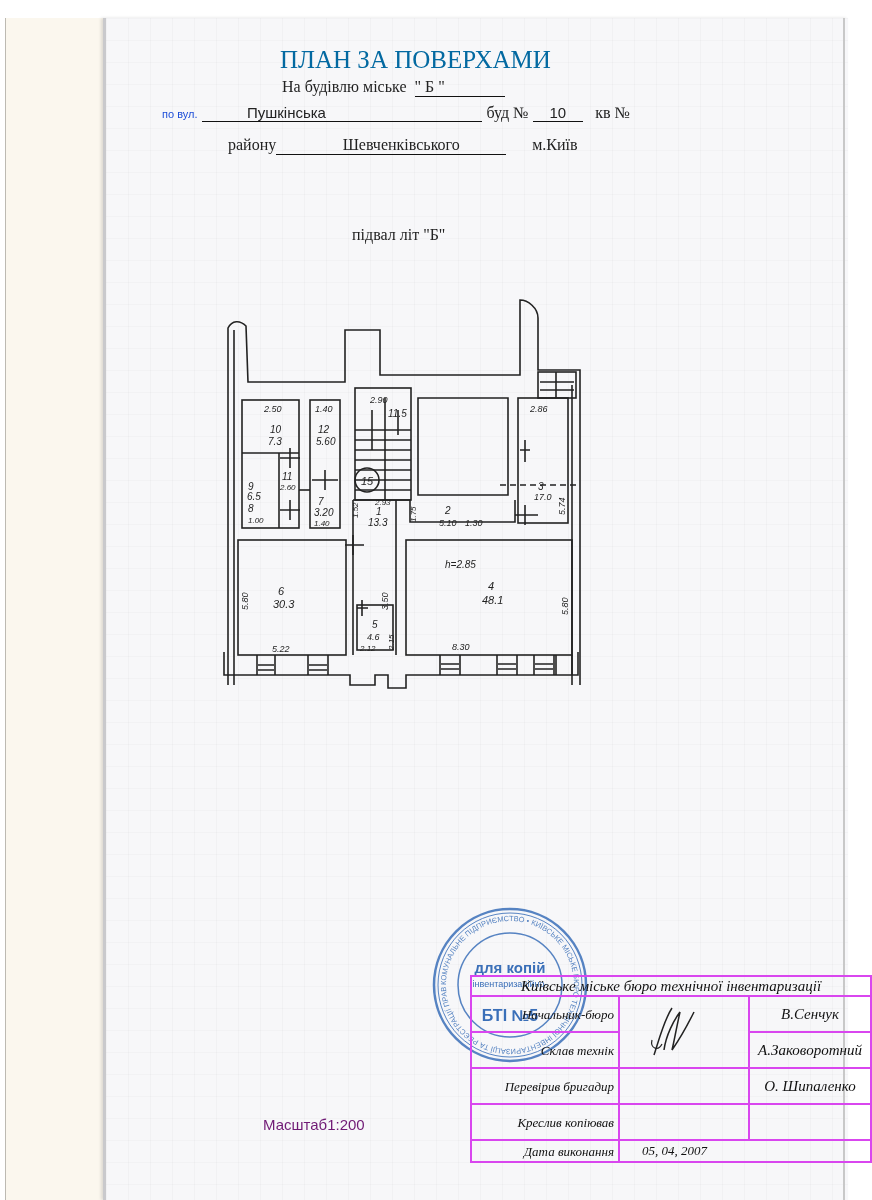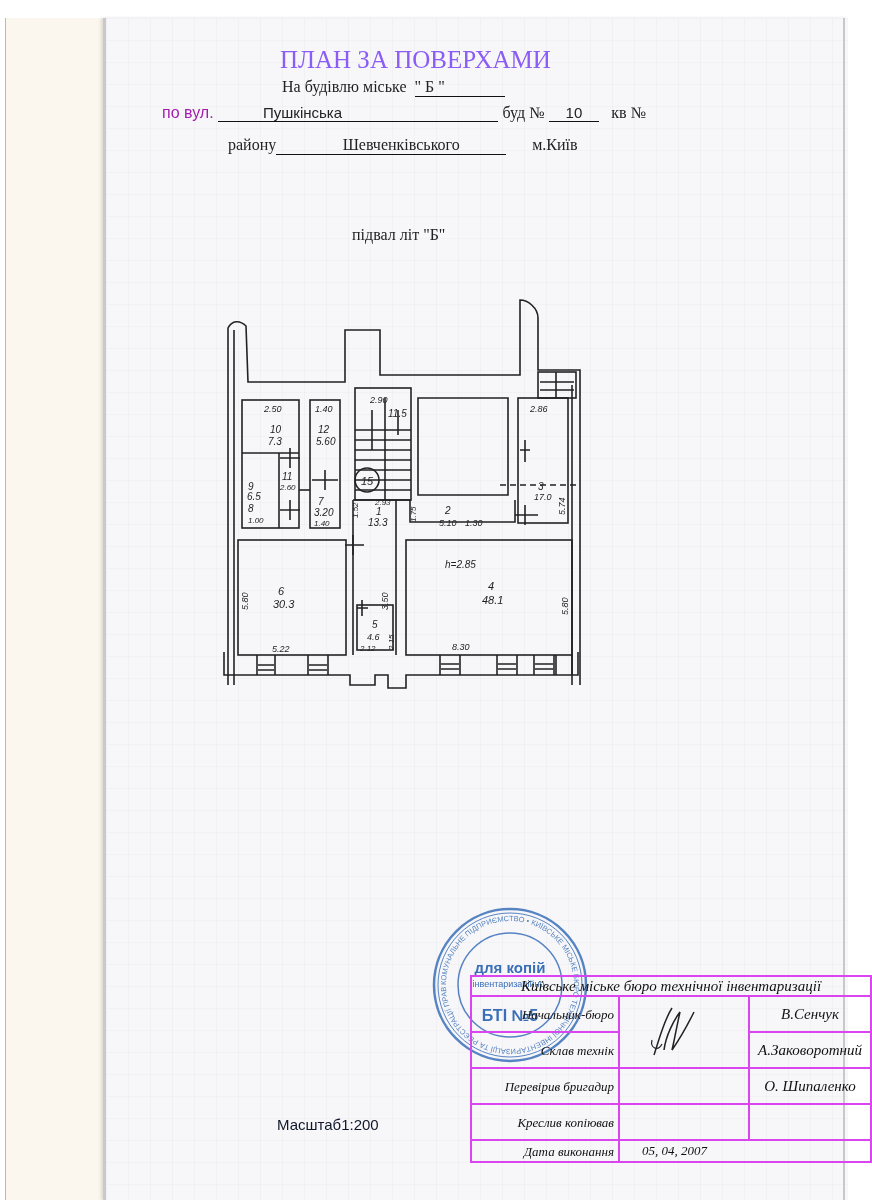--- a/index.html
+++ b/index.html
@@ -8,51 +8,51 @@
   .page{position:absolute;left:103px;top:18px;width:742px;height:1182px;
     background-color:#f7f7f9;
     background-image:
       linear-gradient(to right, rgba(0,0,0,0.025) 1px, transparent 1px),
       linear-gradient(to bottom, rgba(0,0,0,0.02) 1px, transparent 1px);
     background-size:22px 22px;
     border-left:3px solid #c9c9cc;box-shadow:-2px 0 3px rgba(0,0,0,0.12);}
   .right-edge{position:absolute;left:843px;top:18px;width:2px;height:1182px;background:#c8c8c8;}
   .serif{font-family:"Liberation Serif",serif;}
   .abs{position:absolute;}
-  .title{left:280px;top:46px;font-size:25px;color:#8b5cf6;}
+  .title{left:280px;top:46px;font-size:25px;color:#0369a1;}
   .uline{border-bottom:1px solid #111;display:inline-block;}
   .t{font-size:16px;color:#222;}
   .sans{font-family:"Liberation Sans",sans-serif;}
   .plan{position:absolute;left:220px;top:290px;}
   .stamp{position:absolute;left:430px;top:905px;width:160px;height:160px;}
   table.ttl{position:absolute;left:470px;top:975px;border-collapse:collapse;font-family:"Liberation Serif",serif;font-size:14px;color:#111;}
   table.ttl td{border:2px solid #d946ef;padding:0 4px;height:34px;vertical-align:middle;font-style:italic;}
   table.ttl td.lbl{width:138px;line-height:15px;font-size:13px;text-align:right;}
   table.ttl td.sig{width:120px;}
   table.ttl td.nm{width:112px;text-align:center;font-size:15px;}
   table.ttl tr.hdr td{height:18px;text-align:center;font-size:15px;}
   table.ttl tr.date td{height:20px;font-size:13px;}
-  .scale{left:277px;top:1116px;font-size:15px;color:#0f172a;}
+  .scale{left:263px;top:1116px;font-size:15px;color:#701a75;}
 </style>
 </head>
 <body>
 
 <div class="under-sheet"></div>
 <div class="page"></div>
 <div class="right-edge"></div>
 
 <div class="abs title serif">ПЛАН ЗА ПОВЕРХАМИ</div>
 
 <div class="abs serif t" style="left:282px;top:78px;">
   <span>На будівлю міське</span>
   <span class="uline" style="width:90px;margin-left:4px;"><span>" Б "</span></span>
 </div>
 
 <div class="abs t" style="left:162px;top:104px;">
-  <span class="sans" style="color:#a21caf;font-size:16px;">по вул.</span>
+  <span class="sans" style="color:#1d4ed8;font-size:11px;">по вул.</span>
   <span class="uline sans" style="width:280px;padding-left:45px;box-sizing:border-box;font-size:15px;"><span>Пушкінська</span></span>
   <span class="serif">буд №</span>
   <span class="uline sans" style="width:50px;text-align:center;font-size:15px;"><span>10</span></span>
   <span class="serif" style="margin-left:8px;">кв №</span>
 </div>
 
 <div class="abs serif t" style="left:228px;top:136px;">
   <span>району</span><span class="uline" style="width:230px;padding-left:20px;box-sizing:border-box;text-align:center;"><span>Шевченківського</span></span>
   <span style="margin-left:22px;margin-top:28px;">м.Київ</span>
 </div>

